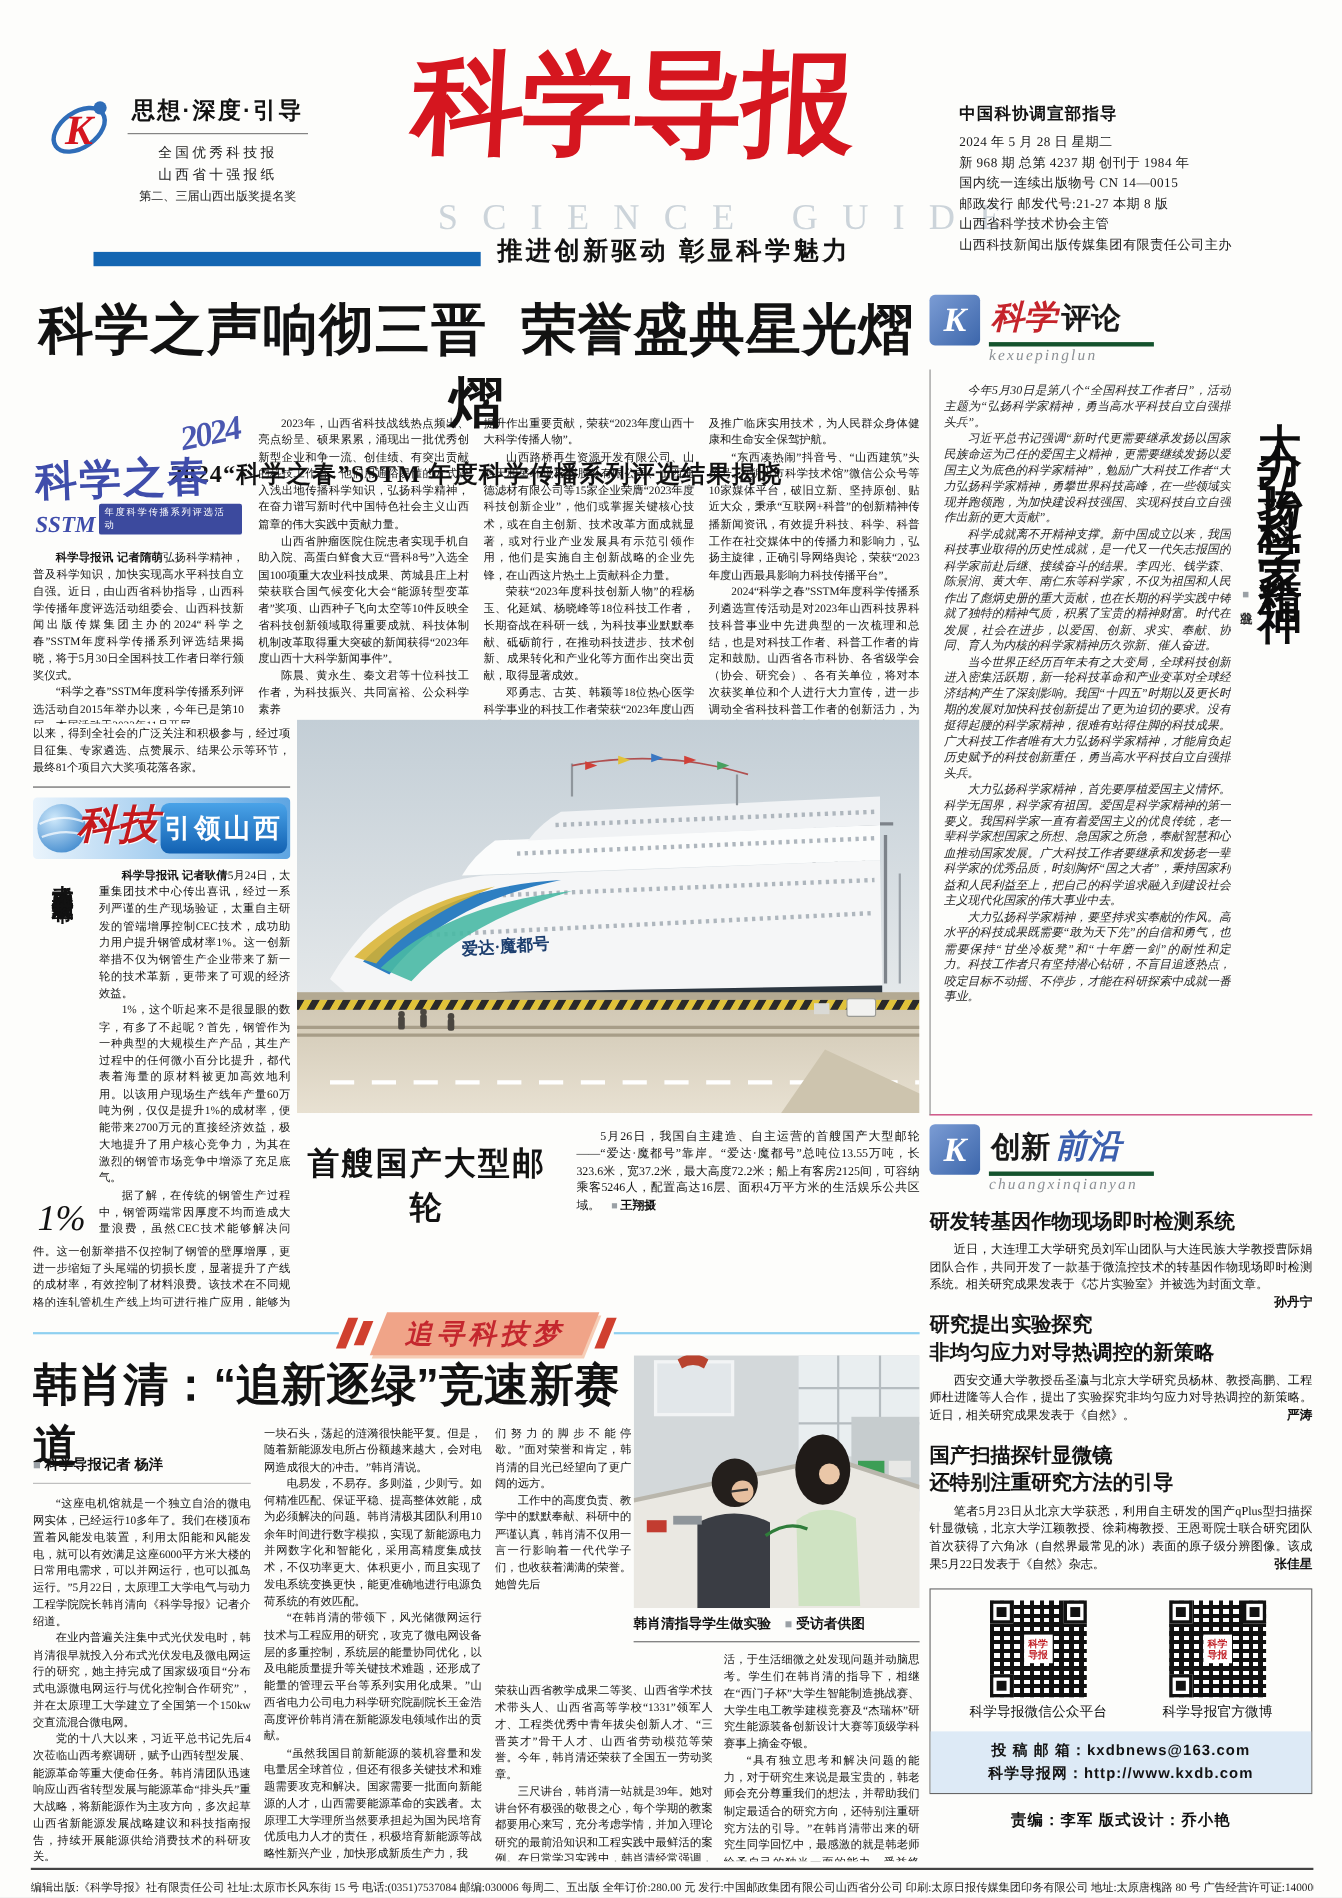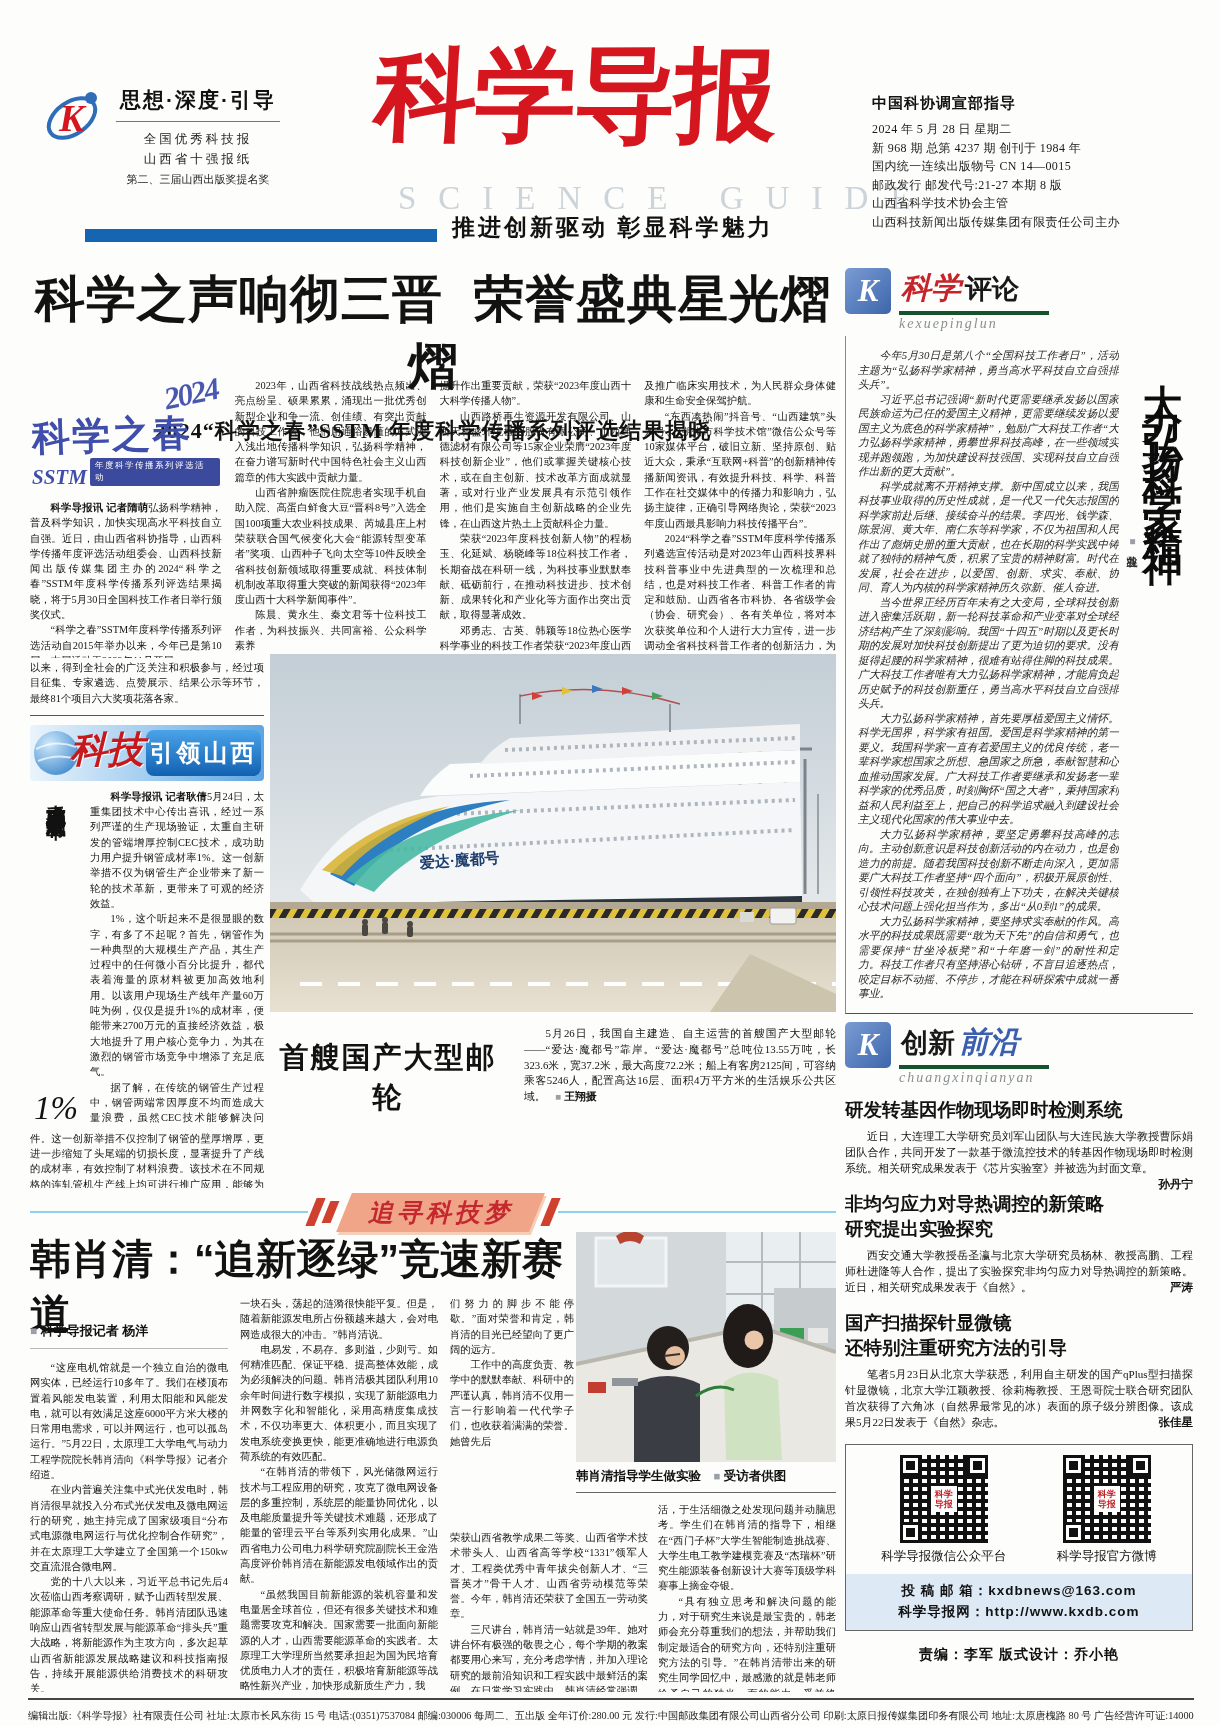--- a/index.html
+++ b/index.html
@@ -403,21 +403,20 @@
         <div class="pinyin">kexuepinglun</div>
       </div>
     </div>
     <div class="comment-box">
       <div class="comment-text">
         <p class="cmt">今年5月30日是第八个“全国科技工作者日”，活动主题为“弘扬科学家精神，勇当高水平科技自立自强排头兵”。</p>
         <p class="cmt">习近平总书记强调“新时代更需要继承发扬以国家民族命运为己任的爱国主义精神，更需要继续发扬以爱国主义为底色的科学家精神”，勉励广大科技工作者“大力弘扬科学家精神，勇攀世界科技高峰，在一些领域实现并跑领跑，为加快建设科技强国、实现科技自立自强作出新的更大贡献”。</p>
         <p class="cmt">科学成就离不开精神支撑。新中国成立以来，我国科技事业取得的历史性成就，是一代又一代矢志报国的科学家前赴后继、接续奋斗的结果。李四光、钱学森、陈景润、黄大年、南仁东等科学家，不仅为祖国和人民作出了彪炳史册的重大贡献，也在长期的科学实践中铸就了独特的精神气质，积累了宝贵的精神财富。时代在发展，社会在进步，以爱国、创新、求实、奉献、协同、育人为内核的科学家精神历久弥新、催人奋进。</p>
         <p class="cmt">当今世界正经历百年未有之大变局，全球科技创新进入密集活跃期，新一轮科技革命和产业变革对全球经济结构产生了深刻影响。我国“十四五”时期以及更长时期的发展对加快科技创新提出了更为迫切的要求。没有挺得起腰的科学家精神，很难有站得住脚的科技成果。广大科技工作者唯有大力弘扬科学家精神，才能肩负起历史赋予的科技创新重任，勇当高水平科技自立自强排头兵。</p>
         <p class="cmt">大力弘扬科学家精神，首先要厚植爱国主义情怀。科学无国界，科学家有祖国。爱国是科学家精神的第一要义。我国科学家一直有着爱国主义的优良传统，老一辈科学家想国家之所想、急国家之所急，奉献智慧和心血推动国家发展。广大科技工作者要继承和发扬老一辈科学家的优秀品质，时刻胸怀“国之大者”，秉持国家利益和人民利益至上，把自己的科学追求融入到建设社会主义现代化国家的伟大事业中去。</p>
-        <p class="cmt">大力弘扬科学家精神，要坚定勇攀科技高峰的志向。主动创新意识是科技创新活动的内在动力，也是创造力的前提。随着我国科技创新不断走向深入，更加需要广大科技工作者坚持“四个面向”，积极开展原创性、引领性科技攻关，在独创独有上下功夫，在解决关键核心技术问题上强化担当作为，多出“从0到1”的成果。</p>
         <p class="cmt">大力弘扬科学家精神，要坚持求实奉献的作风。高水平的科技成果既需要“敢为天下先”的自信和勇气，也需要保持“甘坐冷板凳”和“十年磨一剑”的耐性和定力。科技工作者只有坚持潜心钻研，不盲目追逐热点，咬定目标不动摇、不停步，才能在科研探索中成就一番事业。</p>
 
       </div>
       <div class="comment-author"><span class="sq">■</span><span>谷业凯</span></div>
       <div class="comment-vtitle">大力弘扬科学家精神</div>
     </div>
   </div>
 
   <div class="innovation">
     <div class="sec-logo">
@@ -428,22 +427,22 @@
         </div>
         <div class="pinyin">chuangxinqianyan</div>
       </div>
     </div>
 
     <div class="innov-item">
       <div class="innov-title">研发转基因作物现场即时检测系统</div>
       <p class="innov-body"><span>近日，大连理工大学研究员刘军山团队与大连民族大学教授曹际娟团队合作，共同开发了一款基于微流控技术的转基因作物现场即时检测系统。相关研究成果发表于《芯片实验室》并被选为封面文章。</span><span class="innov-author">孙丹宁</span></p>
     </div>
     <div class="innov-item">
+      <div class="innov-title">研究提出实验探究</div>
       <div class="innov-title">非均匀应力对导热调控的新策略</div>
-      <div class="innov-title">研究提出实验探究</div>
       <p class="innov-body"><span>西安交通大学教授岳圣瀛与北京大学研究员杨林、教授高鹏、工程师杜进隆等人合作，提出了实验探究非均匀应力对导热调控的新策略。近日，相关研究成果发表于《自然》。</span><span class="innov-author">严涛</span></p>
     </div>
     <div class="innov-item">
       <div class="innov-title">国产扫描探针显微镜</div>
       <div class="innov-title">还特别注重研究方法的引导</div>
       <p class="innov-body"><span>笔者5月23日从北京大学获悉，利用自主研发的国产qPlus型扫描探针显微镜，北京大学江颖教授、徐莉梅教授、王恩哥院士联合研究团队首次获得了六角冰（自然界最常见的冰）表面的原子级分辨图像。该成果5月22日发表于《自然》杂志。</span><span class="innov-author">张佳星</span></p>
     </div>
 
     <div class="qr-box">
       <div class="qr-row">

